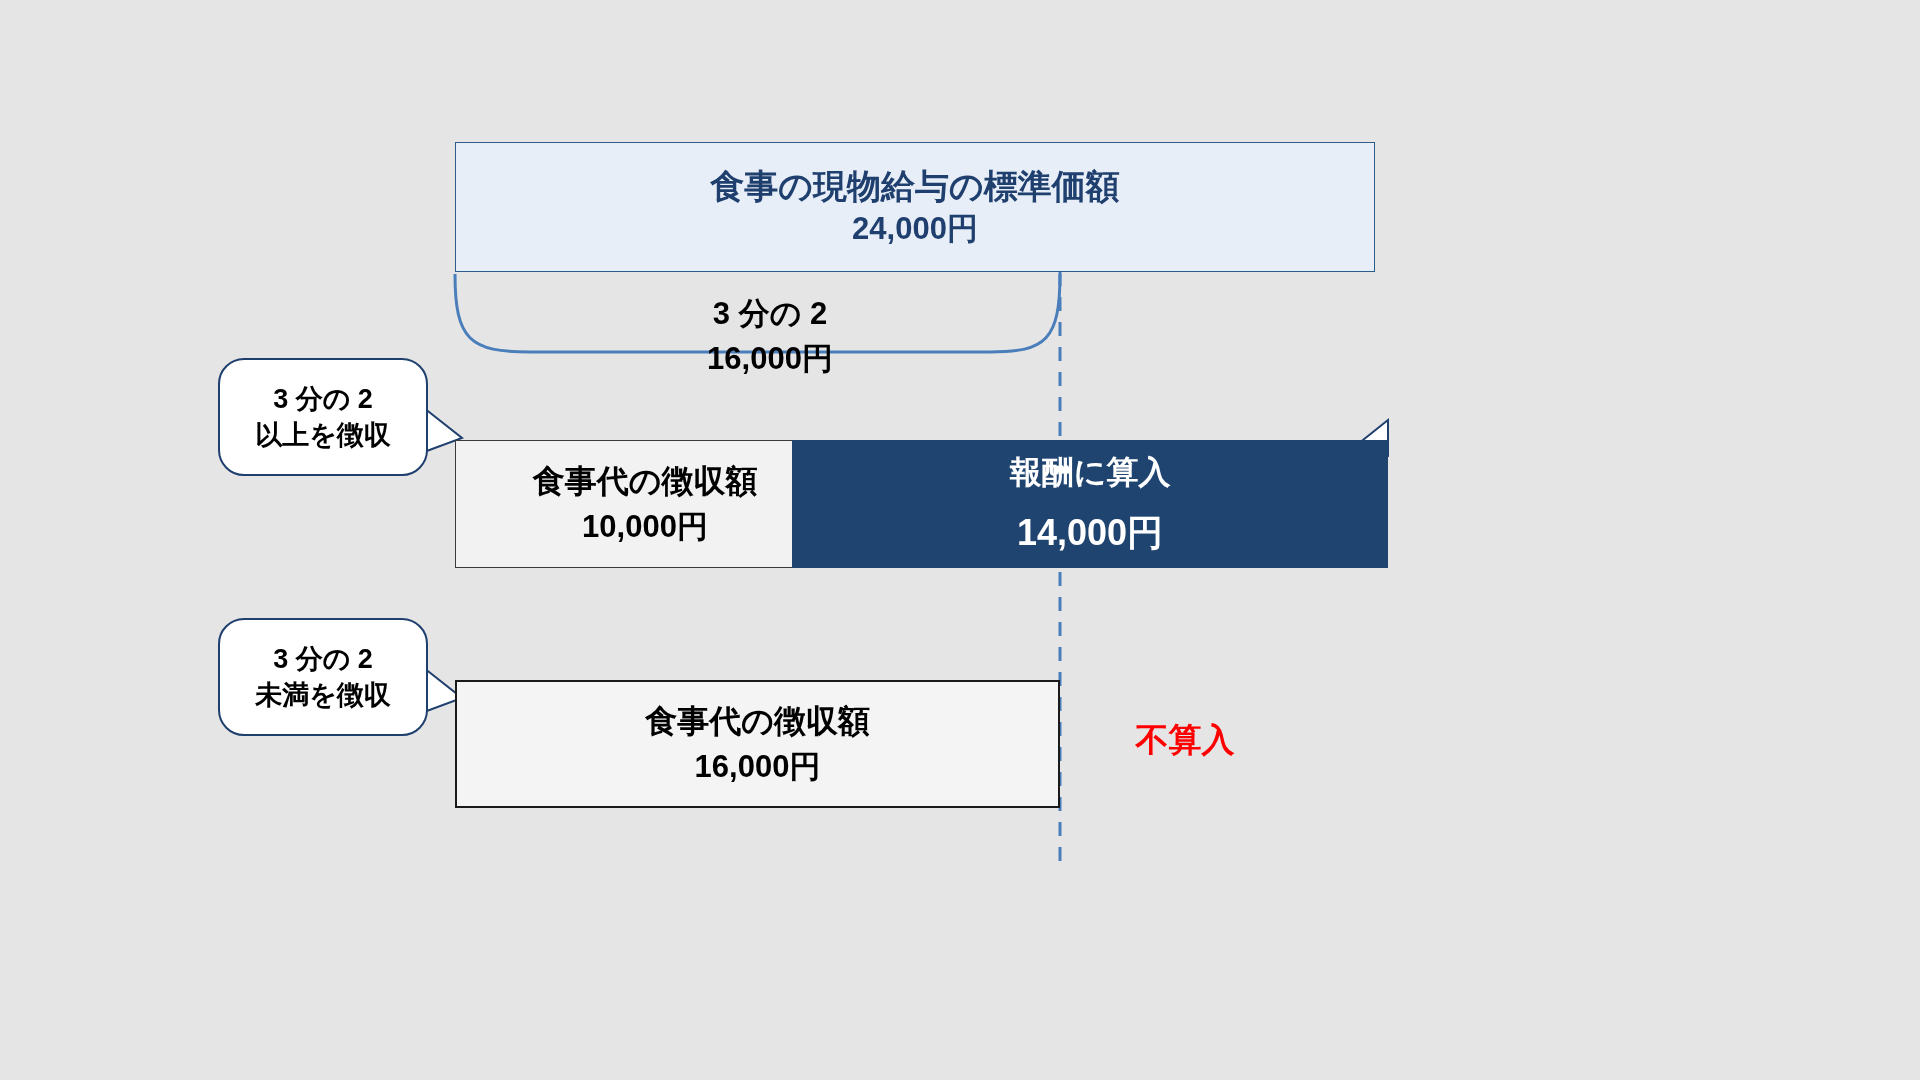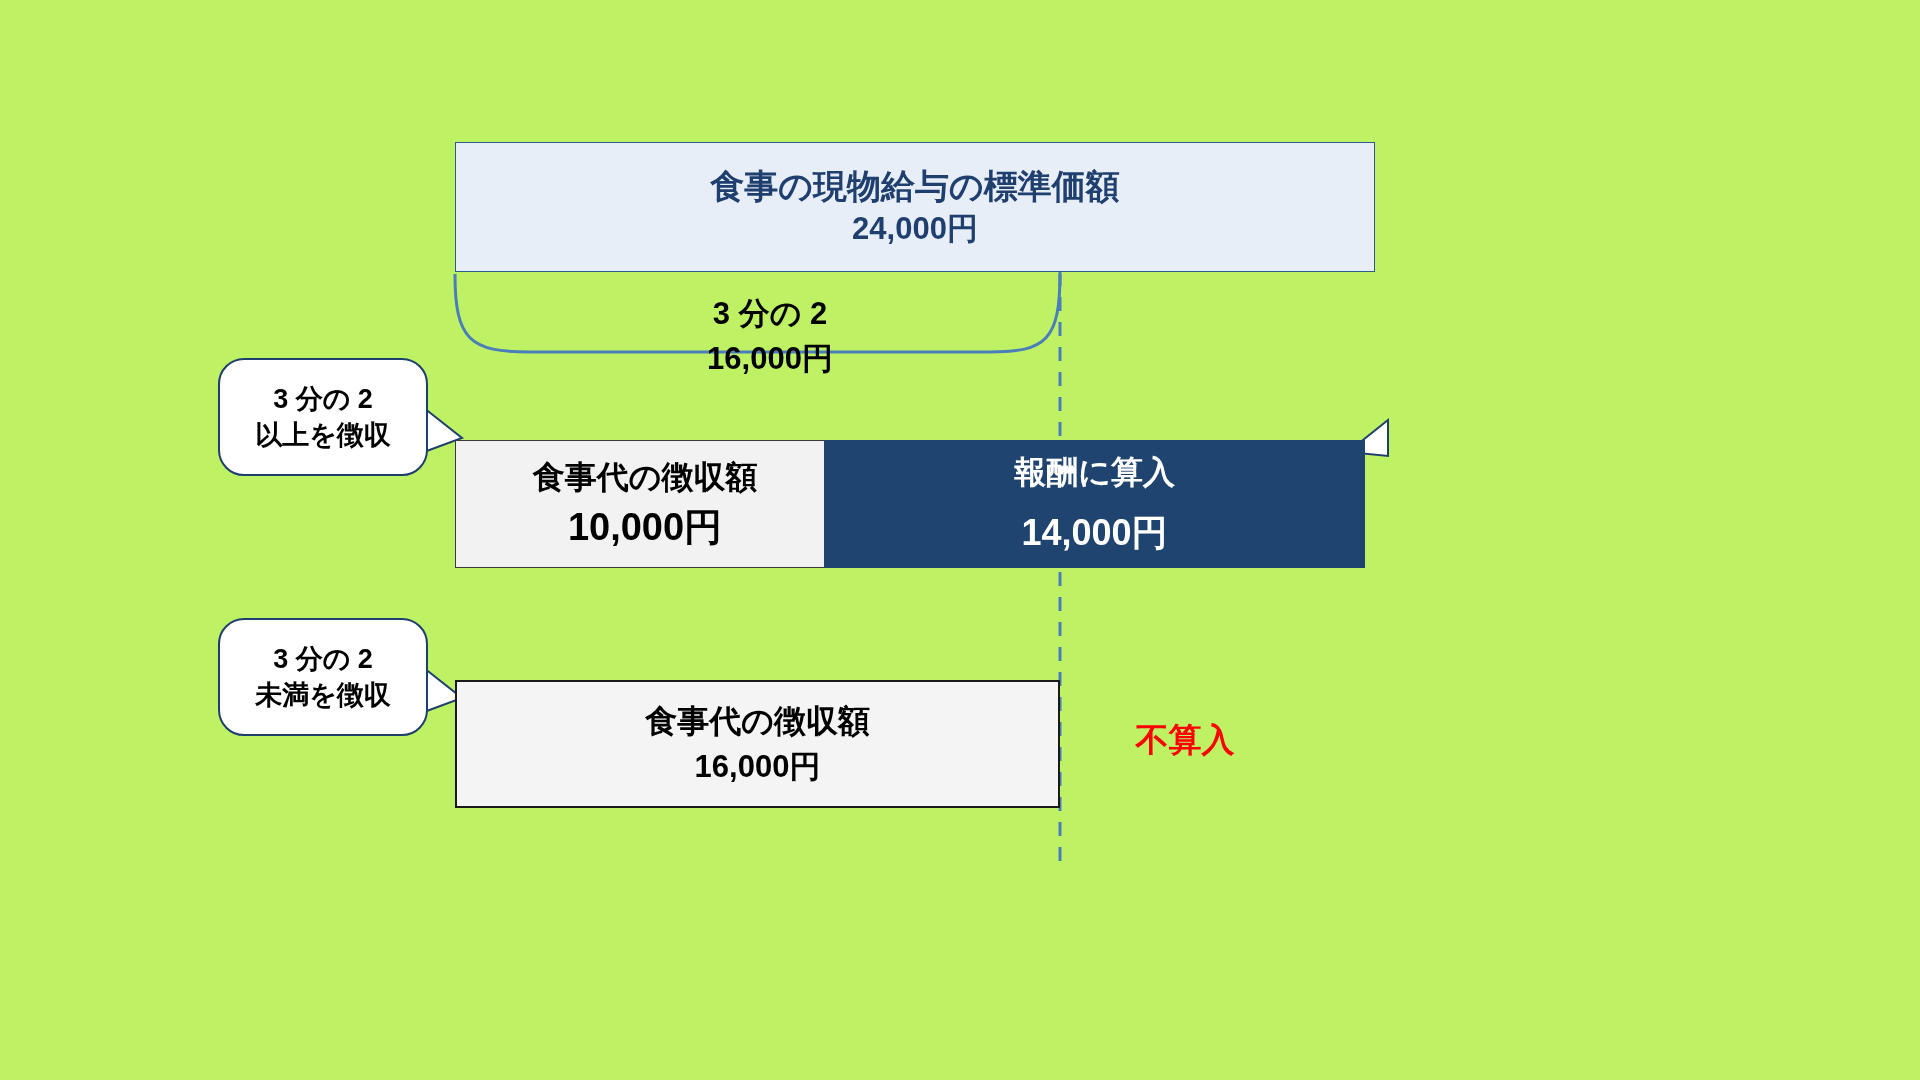--- a/index.html
+++ b/index.html
@@ -10,21 +10,21 @@
   body {
     width: 1920px;
     height: 1080px;
     font-family: "Liberation Sans", sans-serif;
     overflow: hidden;
   }
   #canvas {
     position: relative;
     width: 1920px;
     height: 1080px;
-    background: #bef264;
+    background: #e5e5e5;
   }
 
   
   .box {
     position: absolute;
     box-sizing: border-box;
     display: flex;
     flex-direction: column;
     align-items: center;
     justify-content: center;
@@ -68,28 +68,28 @@
     left: 455px;
     top: 440px;
     width: 380px;
     height: 128px;
     background: #f2f2f2;
     border: 1.5px solid #3a3a3a;
     color: #000000;
     font-size: 32px;
   }
   #collect-box-1 .line2 {
-    font-size: 38px;
+    font-size: 31px;
     margin-top: 5px;
     font-weight: bold;
   }
   #included-box {
-    left: 824px;
+    left: 792px;
     top: 440px;
-    width: 541px;
+    width: 596px;
     height: 128px;
     background: #1f4470;
     border: 1.5px solid #1f4470;
     color: #ffffff;
     font-size: 32px;
     gap: 12px;
   }
   #included-box .line2 {
     font-size: 36px;
     margin-top: 5px;

